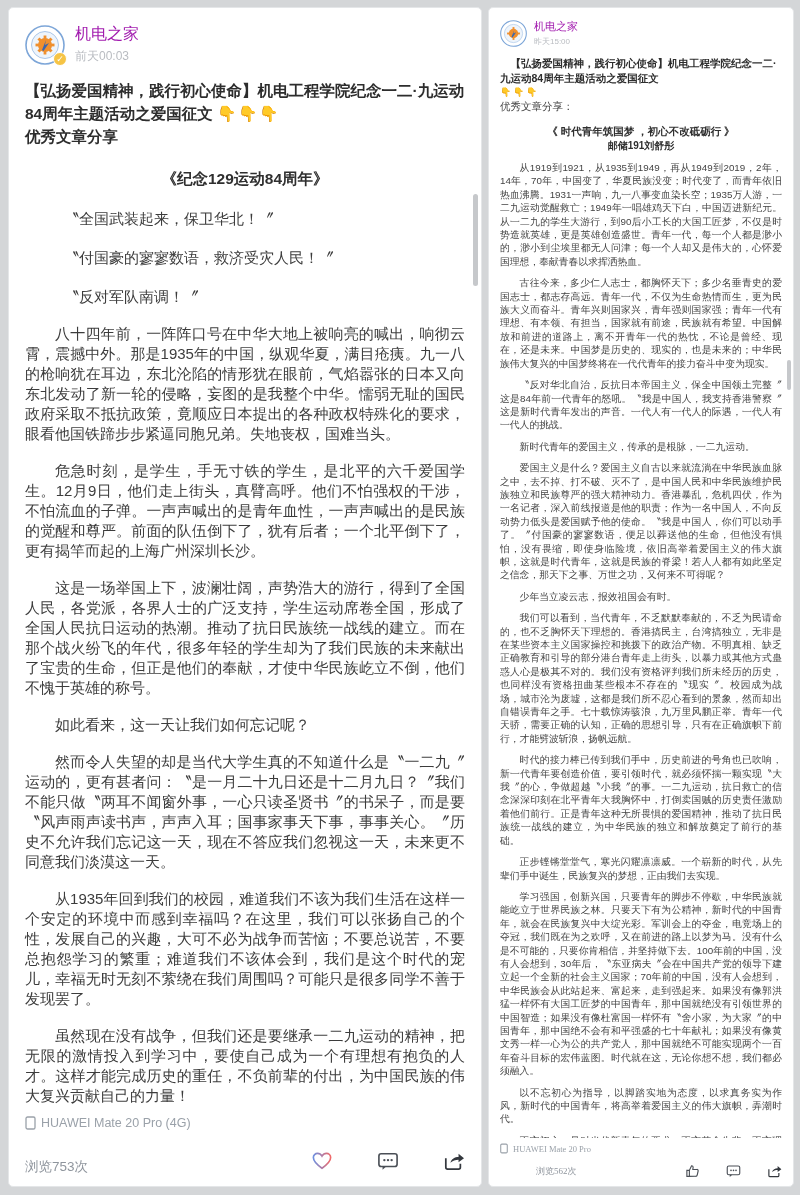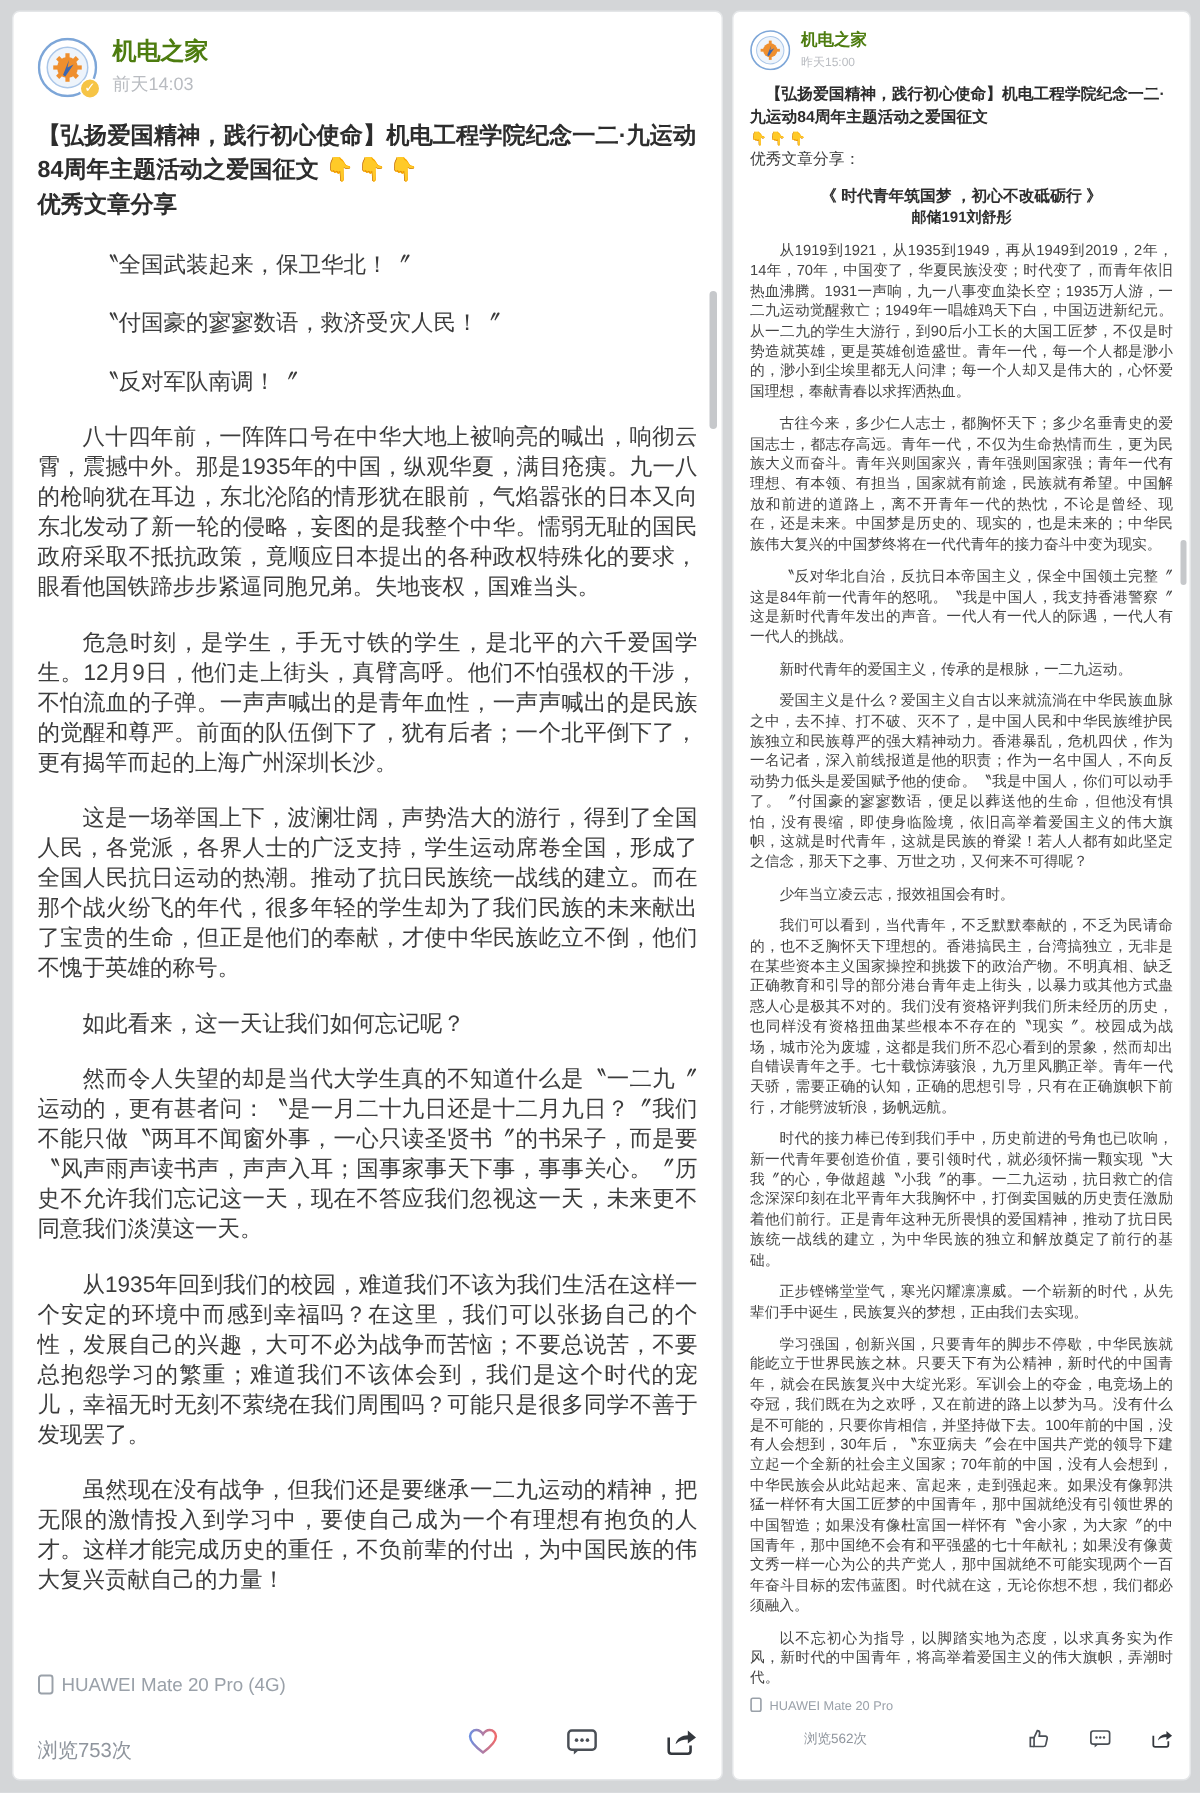--- a/index.html
+++ b/index.html
@@ -8,21 +8,21 @@
   .canvas { width:800px; height:1195px; background:#d4d6d8; display:flex; gap:6px; padding:7px 5px 8px 8px; overflow:hidden; }
   .card { background:#ffffff; border-radius:5px; border:1px solid #e4e6e8; display:flex; flex-direction:column; overflow:hidden; position:relative; }
   .card-left  { width:474px; }
   .card-right { width:306px; }
 
   
   .post-header { display:flex; align-items:center; }
   .avatar { position:relative; border-radius:50%; flex:0 0 auto; }
   .badge { position:absolute; right:-2px; bottom:-1px; background:#f6c445; color:#fff; border-radius:50%;
            display:flex; align-items:center; justify-content:center; border:1px solid #fff; }
-  .account { font-weight:bold; color:#4d7c0f; }
+  .account { font-weight:normal; color:#a21caf; }
   .time { color:#b9bcc1; }
 
   .post-title { font-weight:bold; color:#2d2d2d; }
   .share-line { font-weight:bold; color:#2d2d2d; }
   .emoji-row { letter-spacing:2px; }
 
   .article-title, .article-author { text-align:center; font-weight:bold; color:#2f2f2f; }
   .para, .slogan { color:#3c3c3c; text-align:justify; }
   .para { text-indent:2em; }
   .slogan { text-indent:2.6em; }
@@ -61,21 +61,21 @@
   .card-right .avatar { width:27px; height:27px; }
   .card-right .head-meta { margin-left:7px; }
   .card-right .account { font-size:11px; }
   .card-right .time { font-size:8px; margin-top:2px; }
   .card-right .post-title { font-size:10.5px; line-height:15px; margin-top:9px; text-indent:1em; }
   .card-right .emoji-row { font-size:9px; line-height:13px; }
   .card-right .share-line { font-size:10.5px; line-height:15px; font-weight:normal; color:#3c3c3c; }
   .card-right .article-title { font-size:10.5px; margin-top:10px; line-height:15px; }
   .card-right .article-author { font-size:10px; line-height:14px; }
   .card-right .para { font-size:9.8px; line-height:13.4px; margin-top:8px; color:#444; }
-  .card-right .bottom-block { padding:0 11px 20px 11px; }
+  .card-right .bottom-block { padding:0 11px 8px 11px;font-family:Liberation Serif, serif; }
   .card-right .device-line { font-size:8.5px; margin-top:5px; }
   .card-right .post-footer { margin-top:10px;margin-left:36px; }
   .card-right .views { font-size:9px; }
   .card-right .footer-icons { gap:26px; }
   .thumb-right { right:2px; top:352px; width:4px; height:30px; }
 </style>
 </head>
 <body>
 
 <div class="canvas">
@@ -98,27 +98,28 @@
               <rect x="24" y="13" width="3" height="3" transform="rotate(45 25.5 14.5)"></rect>
               <rect x="13" y="24" width="3" height="3" transform="rotate(45 14.5 25.5)"></rect>
               <rect x="24" y="24" width="3" height="3" transform="rotate(45 25.5 25.5)"></rect>
             </g>
             <path d="M17 25 L21 15 L20 20 L24 18 L18.5 26 Z" fill="#3a66b0"></path>
           </svg>
           <span class="badge">✓</span>
         </div>
         <div class="head-meta">
           <div class="account">机电之家</div>
-          <div class="time">前天14:03</div>
+          <div class="time">前天00:03</div>
         </div>
       </header>
 
       <div class="post-title"><span>【弘扬爱国精神，践行初心使命】机电工程学院纪念一二·九运动84周年主题活动之爱国征文</span> <span class="emoji-row">👇👇👇</span></div>
       <div class="share-line">优秀文章分享</div>
 
+      <div class="article-title">《纪念129运动84周年》</div>
 
       <p class="slogan">〝全国武装起来，保卫华北！〞</p>
       <p class="slogan">〝付国豪的寥寥数语，救济受灾人民！〞</p>
       <p class="slogan">〝反对军队南调！〞</p>
 
       <p class="para">八十四年前，一阵阵口号在中华大地上被响亮的喊出，响彻云霄，震撼中外。那是1935年的中国，纵观华夏，满目疮痍。九一八的枪响犹在耳边，东北沦陷的情形犹在眼前，气焰嚣张的日本又向东北发动了新一轮的侵略，妄图的是我整个中华。懦弱无耻的国民政府采取不抵抗政策，竟顺应日本提出的各种政权特殊化的要求，眼看他国铁蹄步步紧逼同胞兄弟。失地丧权，国难当头。</p>
       <p class="para">危急时刻，是学生，手无寸铁的学生，是北平的六千爱国学生。12月9日，他们走上街头，真臂高呼。他们不怕强权的干涉，不怕流血的子弹。一声声喊出的是青年血性，一声声喊出的是民族的觉醒和尊严。前面的队伍倒下了，犹有后者；一个北平倒下了，更有揭竿而起的上海广州深圳长沙。</p>
       <p class="para">这是一场举国上下，波澜壮阔，声势浩大的游行，得到了全国人民，各党派，各界人士的广泛支持，学生运动席卷全国，形成了全国人民抗日运动的热潮。推动了抗日民族统一战线的建立。而在那个战火纷飞的年代，很多年轻的学生却为了我们民族的未来献出了宝贵的生命，但正是他们的奉献，才使中华民族屹立不倒，他们不愧于英雄的称号。</p>
       <p class="para">如此看来，这一天让我们如何忘记呢？</p>
       <p class="para">然而令人失望的却是当代大学生真的不知道什么是〝一二九〞运动的，更有甚者问：〝是一月二十九日还是十二月九日？〞我们不能只做〝两耳不闻窗外事，一心只读圣贤书〞的书呆子，而是要〝风声雨声读书声，声声入耳；国事家事天下事，事事关心。〞历史不允许我们忘记这一天，现在不答应我们忽视这一天，未来更不同意我们淡漠这一天。</p>

